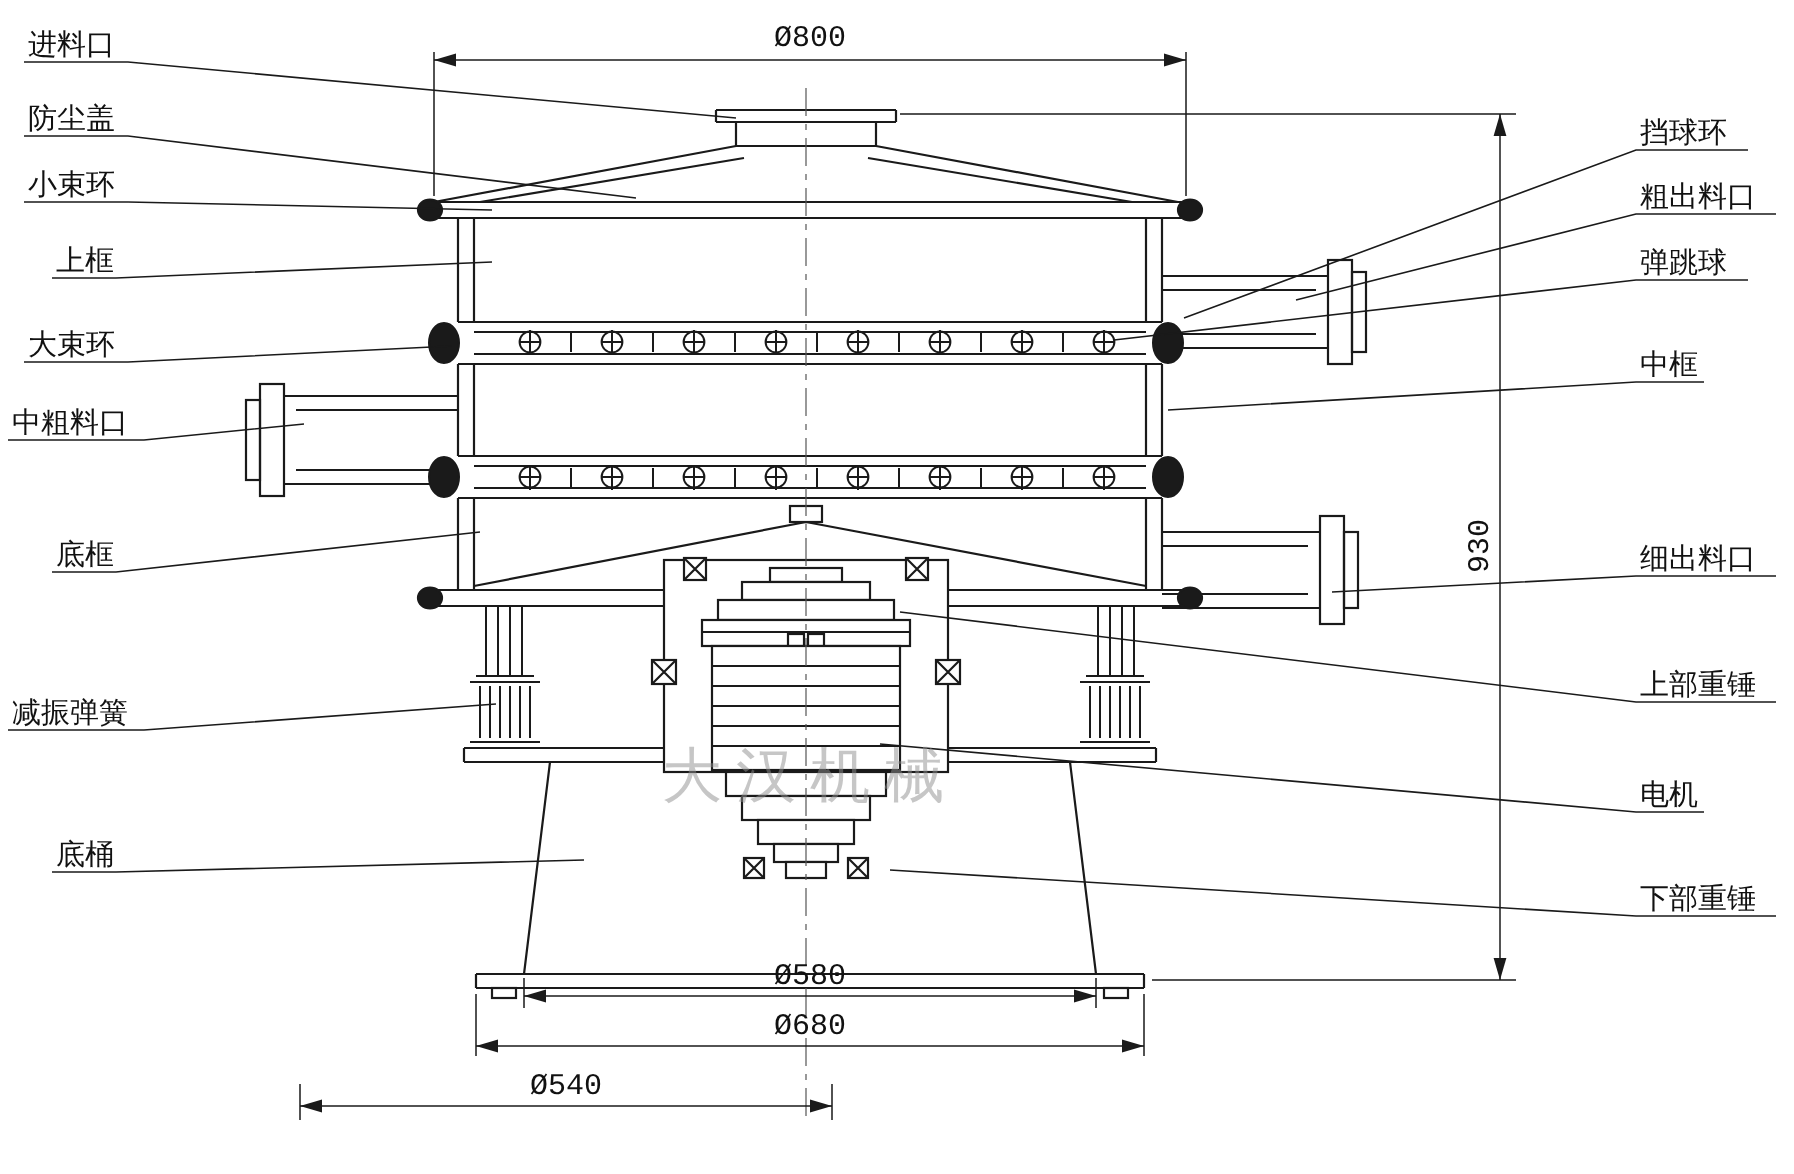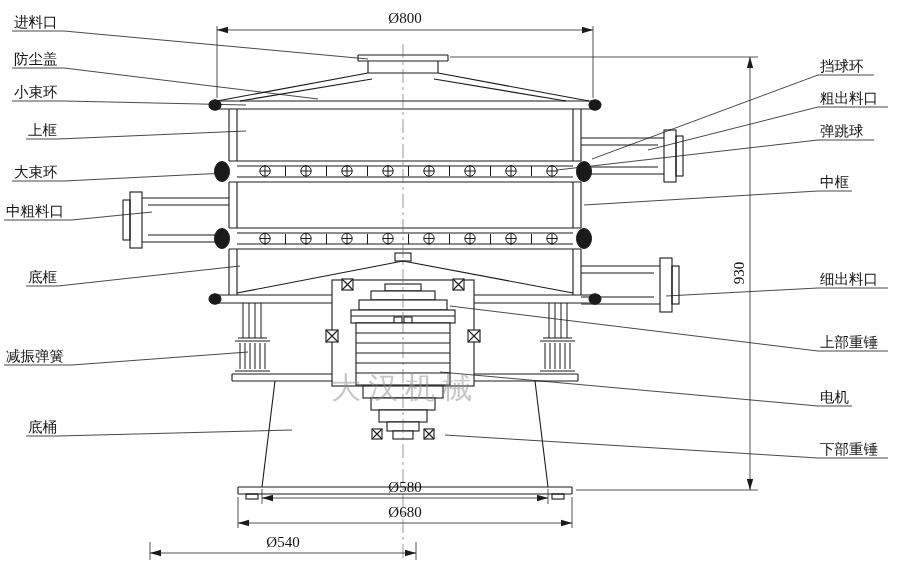--- a/index.html
+++ b/index.html
@@ -1,17 +1,17 @@
 <!DOCTYPE html>
 <html><head>
 <meta charset="utf-8">
 <style>
   html,body{margin:0;padding:0;background:#fff;}
   .stage{position:relative;width:897px;height:587px;background:#ffffff;overflow:hidden;
-         font-family:Liberation Serif, serif;}
+         font-family:Liberation Mono, monospace;}
   svg{display:block}
   .lbl{font-size:14.5px;fill:#111;}
   .dim{font-size:15px;fill:#111;}
   .wm{font-size:30px;fill:#8f8f8f;opacity:.5;letter-spacing:7px;}
 </style>
 </head>
 <body>
 
 <div class="stage">
 <svg width="897" height="587" viewBox="0 0 897 587">

